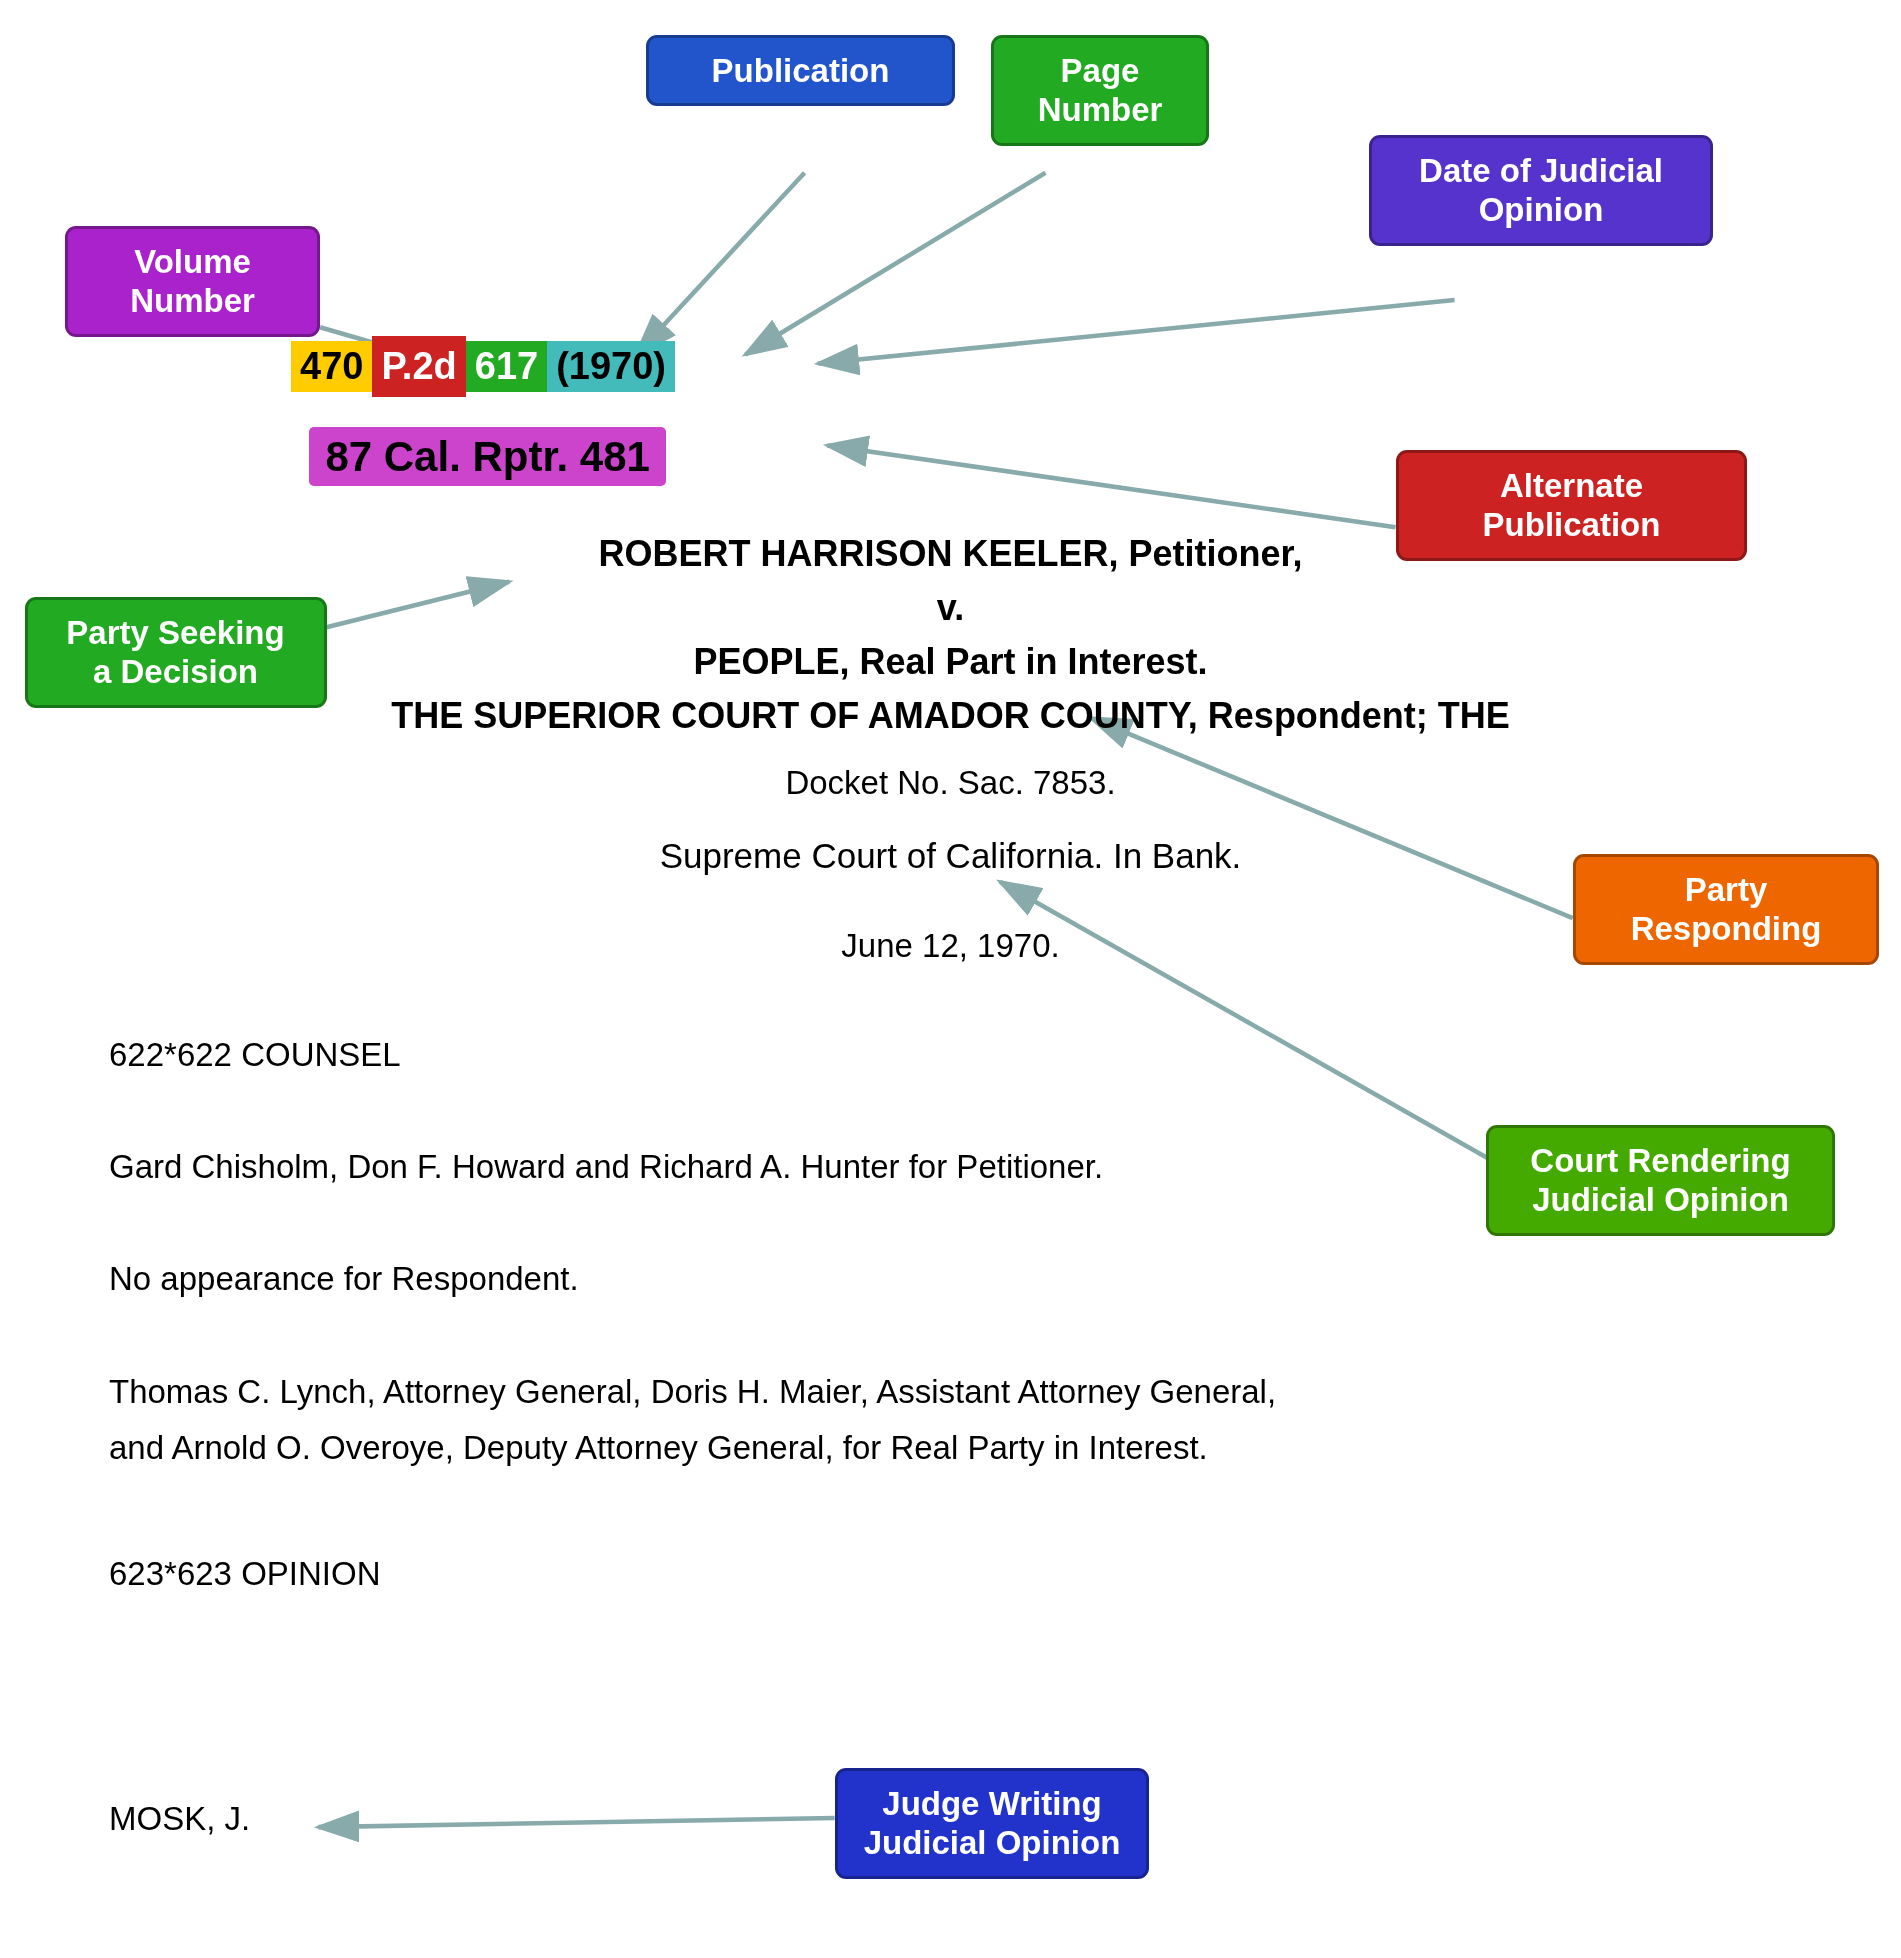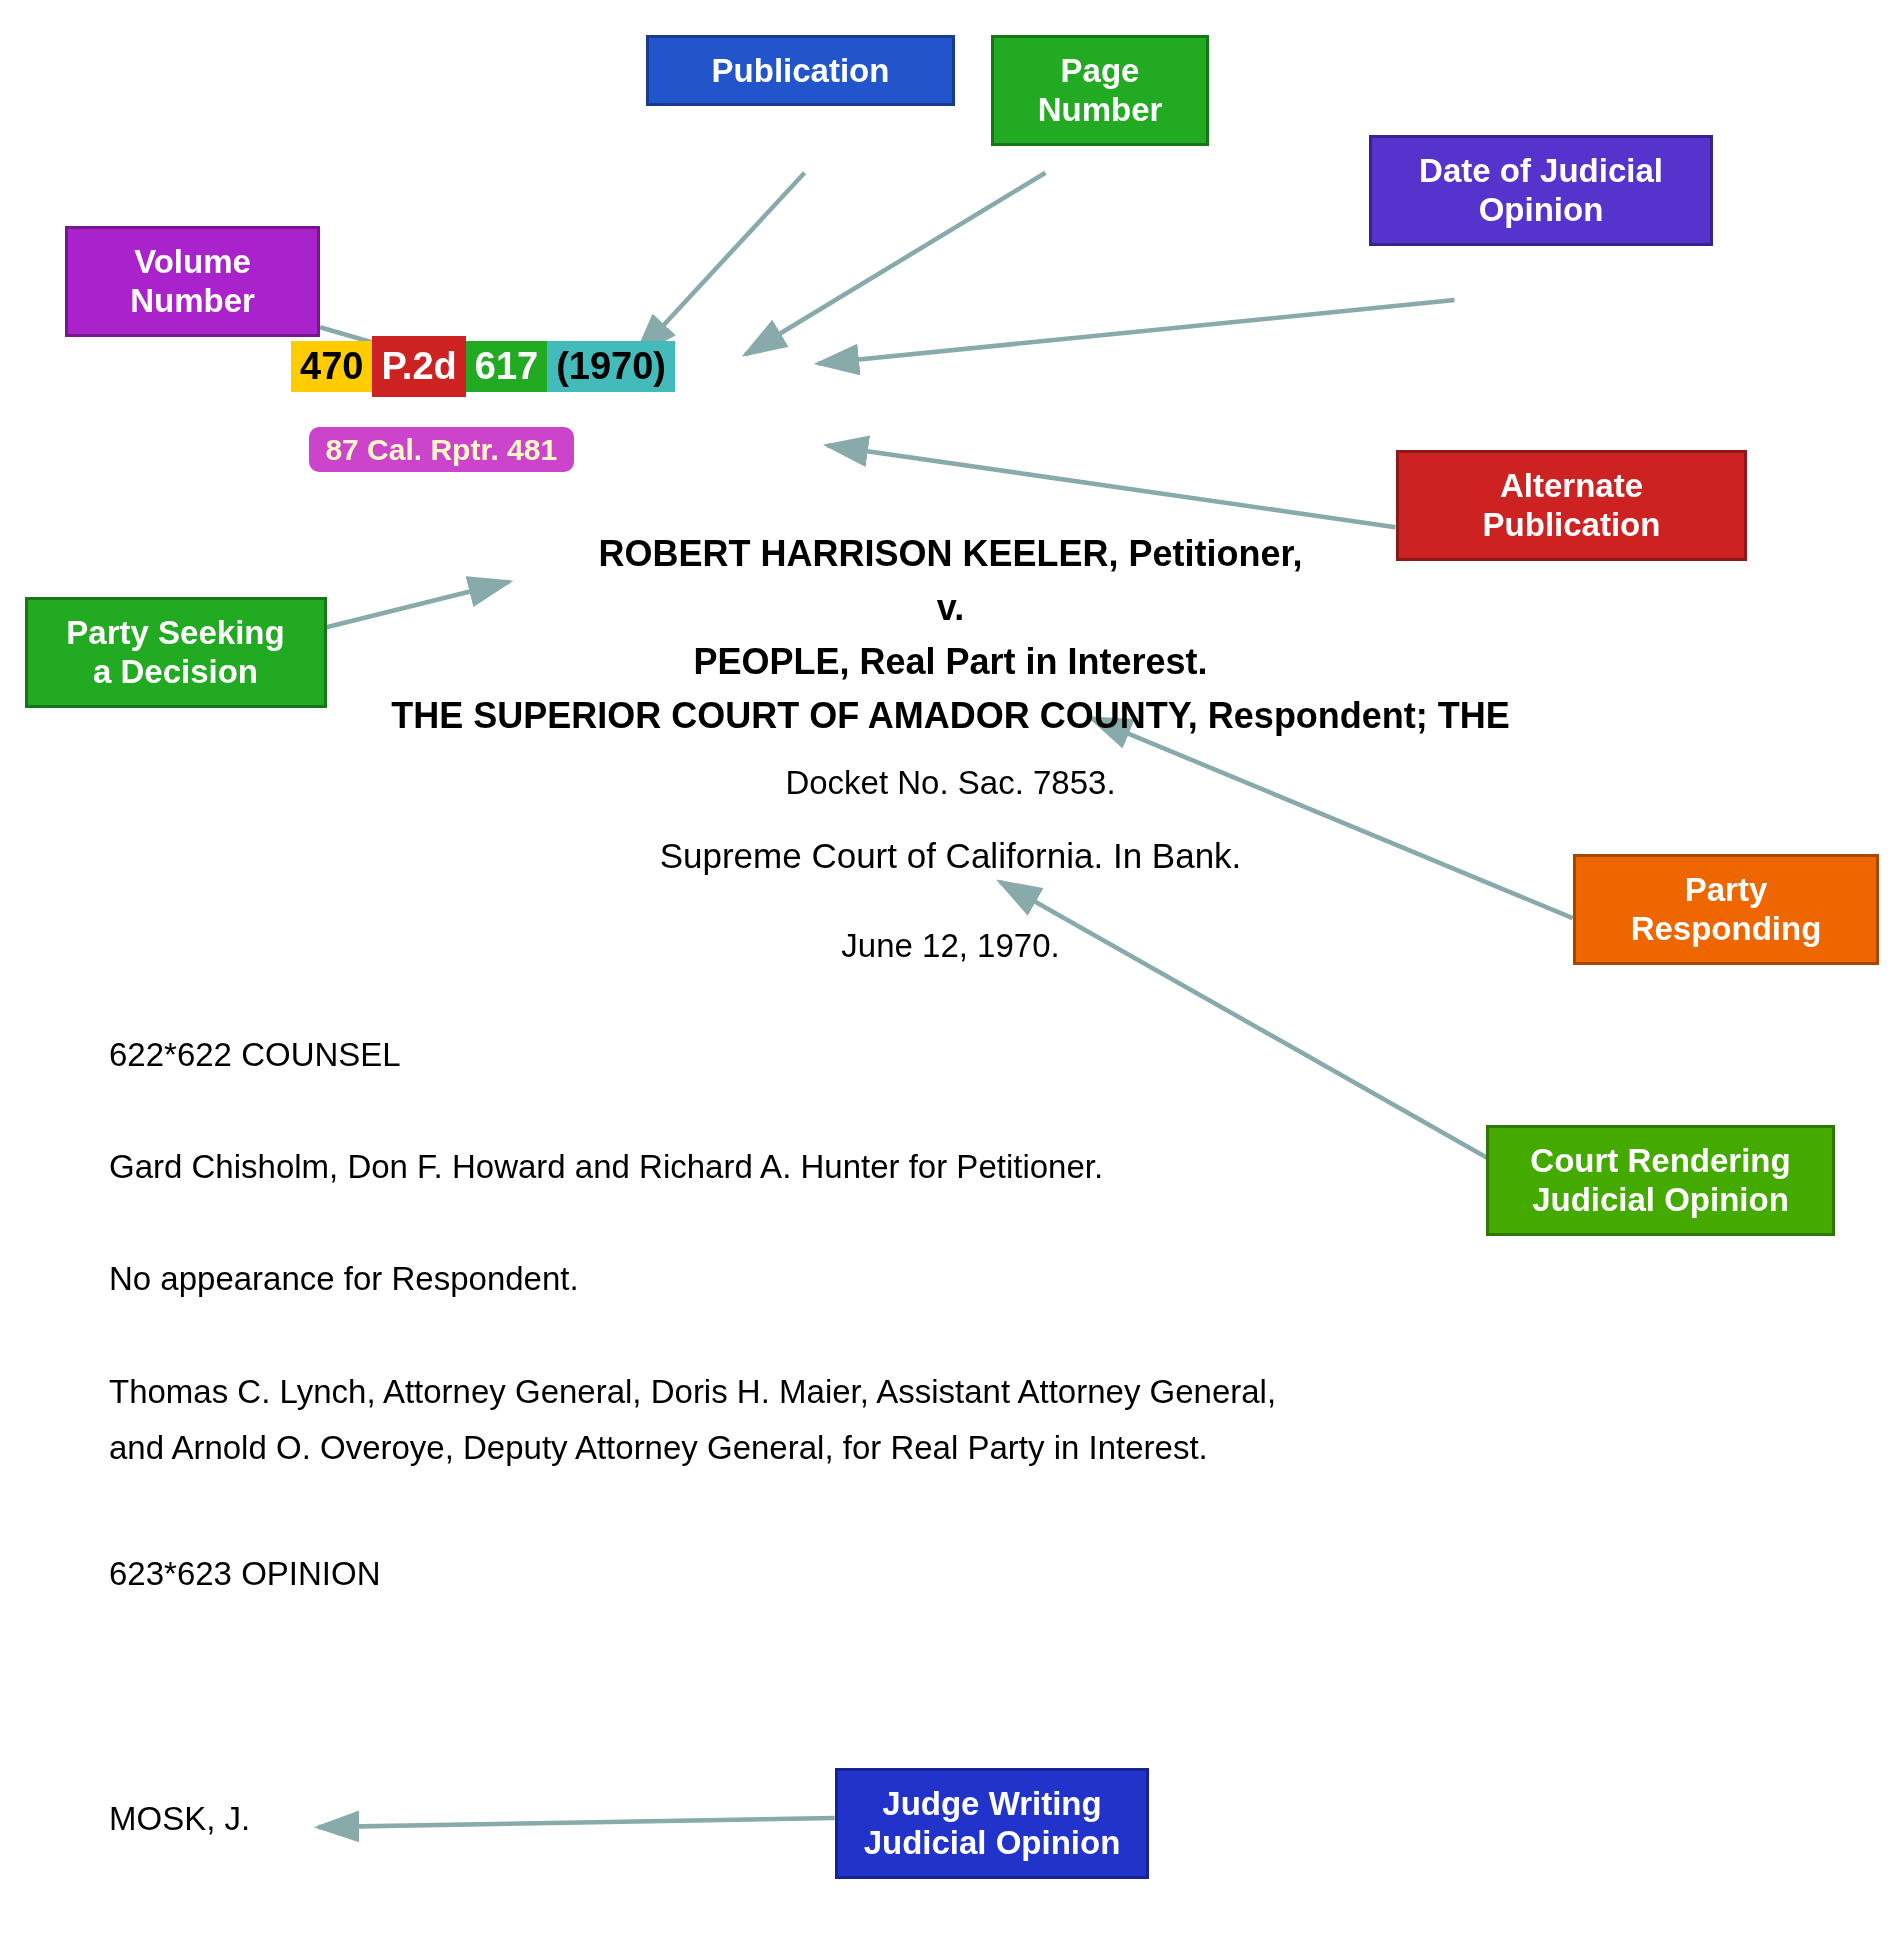--- a/index.html
+++ b/index.html
@@ -7,21 +7,21 @@
       background: white;
       font-family: Arial, sans-serif;
       width: 1901px;
       min-height: 1958px;
       position: relative;
       overflow: hidden;
     }
 
     .label-box {
       position: absolute;
-      border-radius: 0;
+      border-radius: 11px;
       color: white;
       font-weight: bold;
       font-size: 33px;
       text-align: center;
       padding: 12.7px 18px;
       line-height: 1.2;
       border: 3.6px solid rgba(0,0,0,0.3);
     }
 
     #box-publication {
@@ -118,25 +118,25 @@
       background: #44bbbb;
       color: black;
       padding: 3.6px 9px;
     }
 
     .alt-citation {
       position: absolute;
       top: 427px;
       left: 309px;
       background: #cc44cc;
-      color: #fef9c3;
-      font-size: 30px;
+      color: #000000;
+      font-size: 42px;
       font-weight: bold;
       padding: 5.5px 16.4px;
-      border-radius: 10px;
+      border-radius: 5px;
     }
 
     .main-text {
       position: absolute;
       left: 182px;
       right: 182px;
       top: 527px;
       font-size: 35px;
       text-align: center;
       line-height: 1.5;

